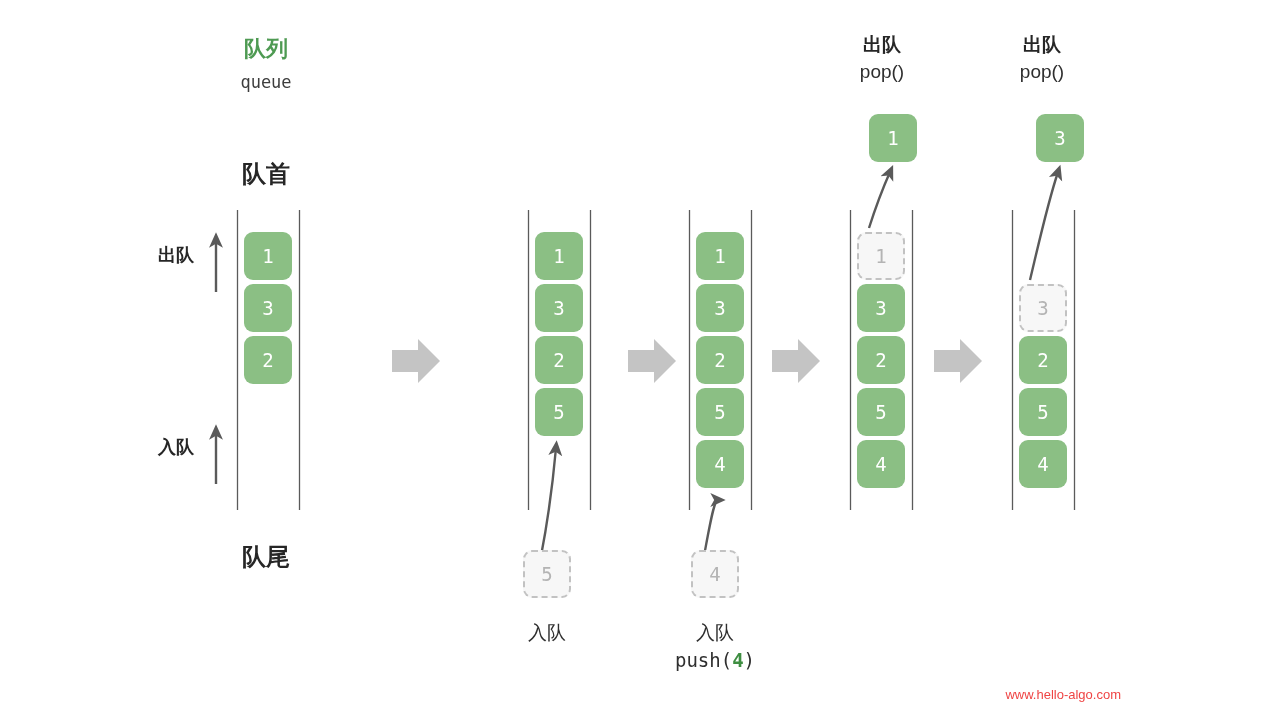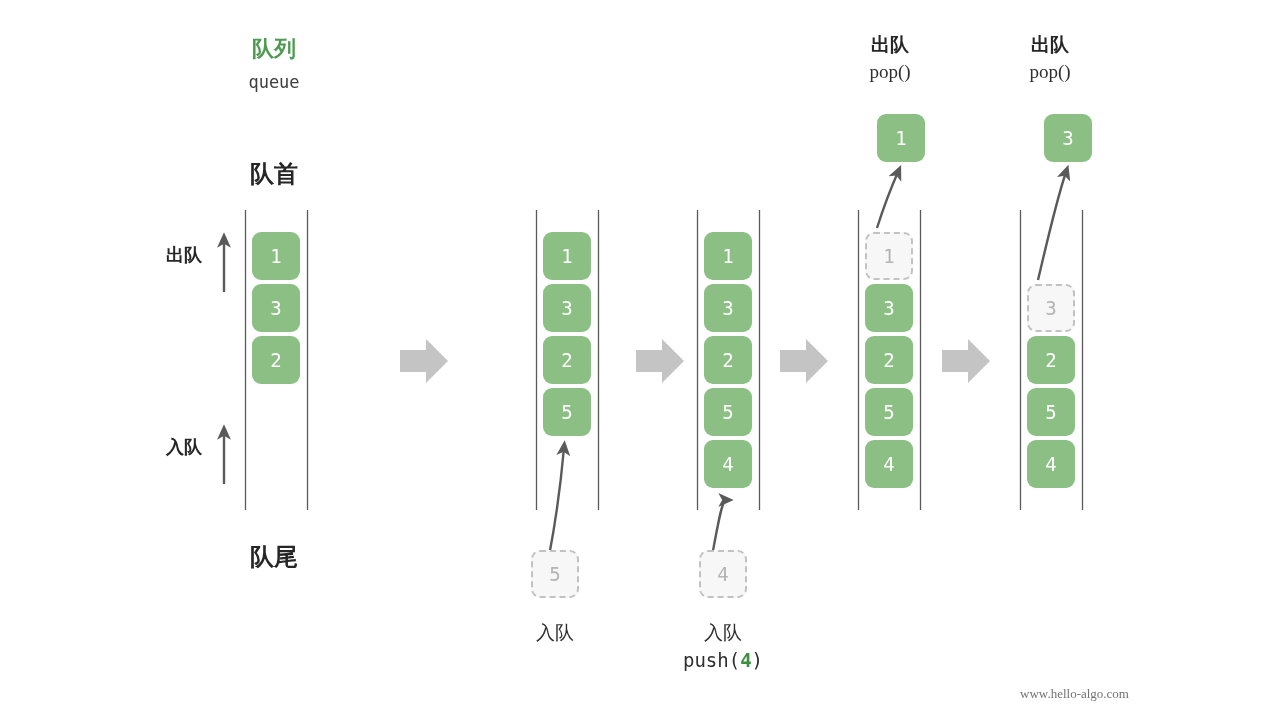--- a/index.html
+++ b/index.html
@@ -10,21 +10,21 @@
   body {
     width: 1280px;
     height: 720px;
     position: relative;
     overflow: hidden;
     font-family: "Liberation Sans", "DejaVu Sans", sans-serif;
     color: #333333;
   }
   #stage {
     position: absolute;
-    left: 8px; top: 0;
+    left: 0; top: 0;
     width: 1143px;
     height: 720px;
   }
   .abs { position: absolute; }
 
   
   .title-cn {
     font-size: 22px;
     font-weight: bold;
     color: #4e9a52;
@@ -72,21 +72,21 @@
   .caption .code .arg { color: #3e8e41; font-weight: bold; }
   .stage-title .cn {
     display: block;
     font-size: 19px;
     font-weight: bold;
     color: #262626;
     line-height: 1.35;
   }
   .stage-title .code {
     display: block;
-    font-family: Liberation Serif, serif;
+    font-family: Liberation Sans, sans-serif;
     font-size: 19px;
     color: #2f2f2f;
     line-height: 1.5;
   }
 
   
   .cell {
     position: absolute;
     width: 48px;
     height: 48px;
@@ -104,23 +104,23 @@
   }
   .cell.ghost {
     background: #f7f7f7;
     color: #b4b4b4;
     border: 2px dashed #c2c2c2;
   }
 
   
   .watermark {
     position: absolute;
-    font-family: Liberation Serif, serif;
+    font-family: Liberation Sans, sans-serif;
     font-size: 13px;
-    color: #737373;
+    color: #ef4444;
     white-space: nowrap;
   }
   svg.overlay {
     position: absolute;
     left: 0; top: 0;
     width: 1280px;
     height: 720px;
     pointer-events: none;
     overflow: visible;
   }

